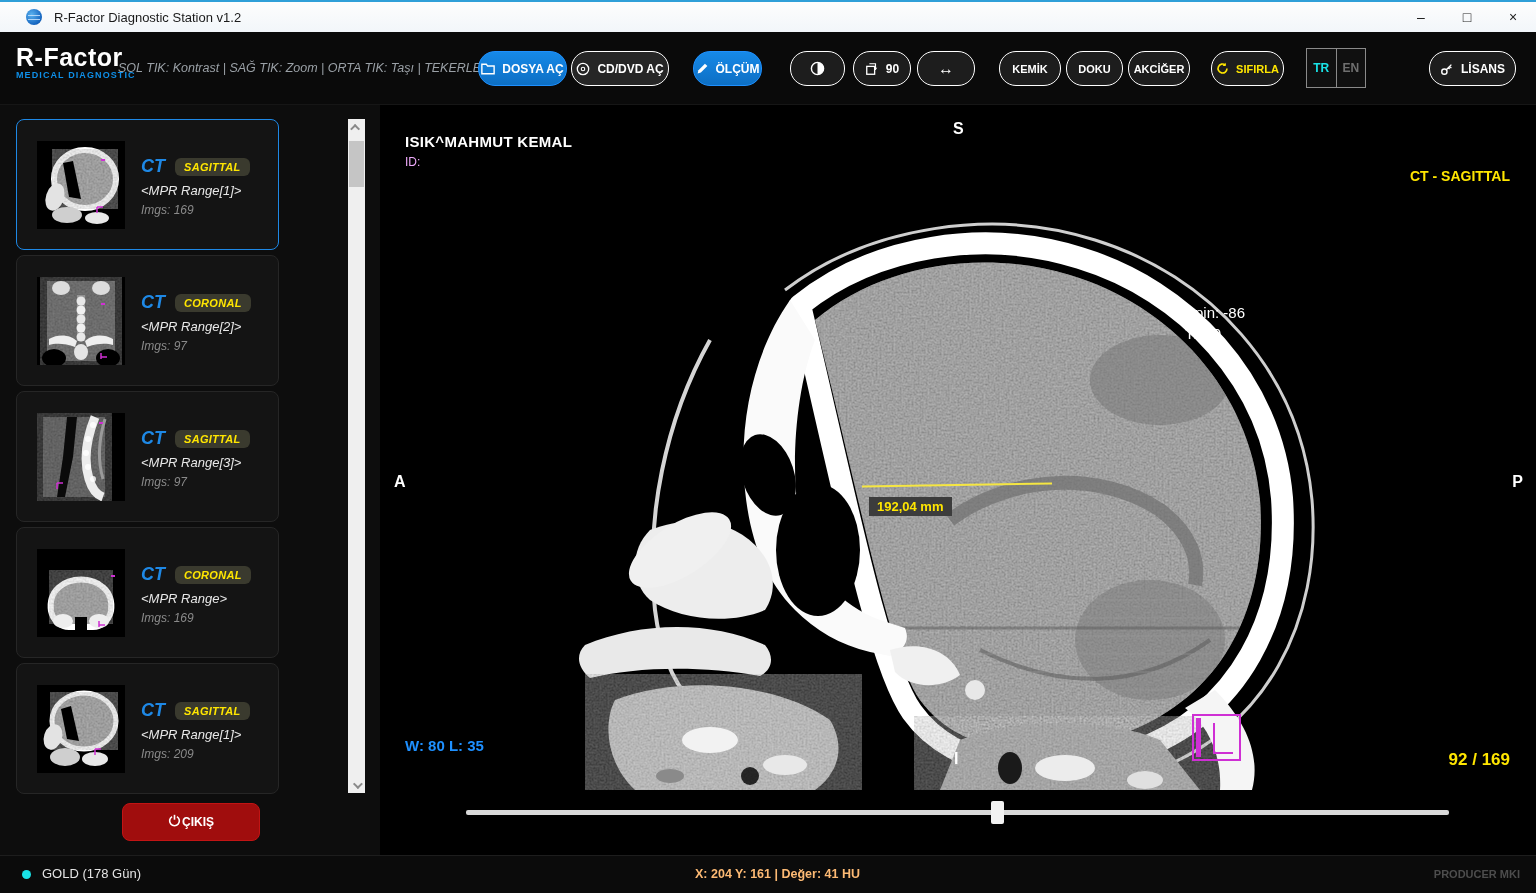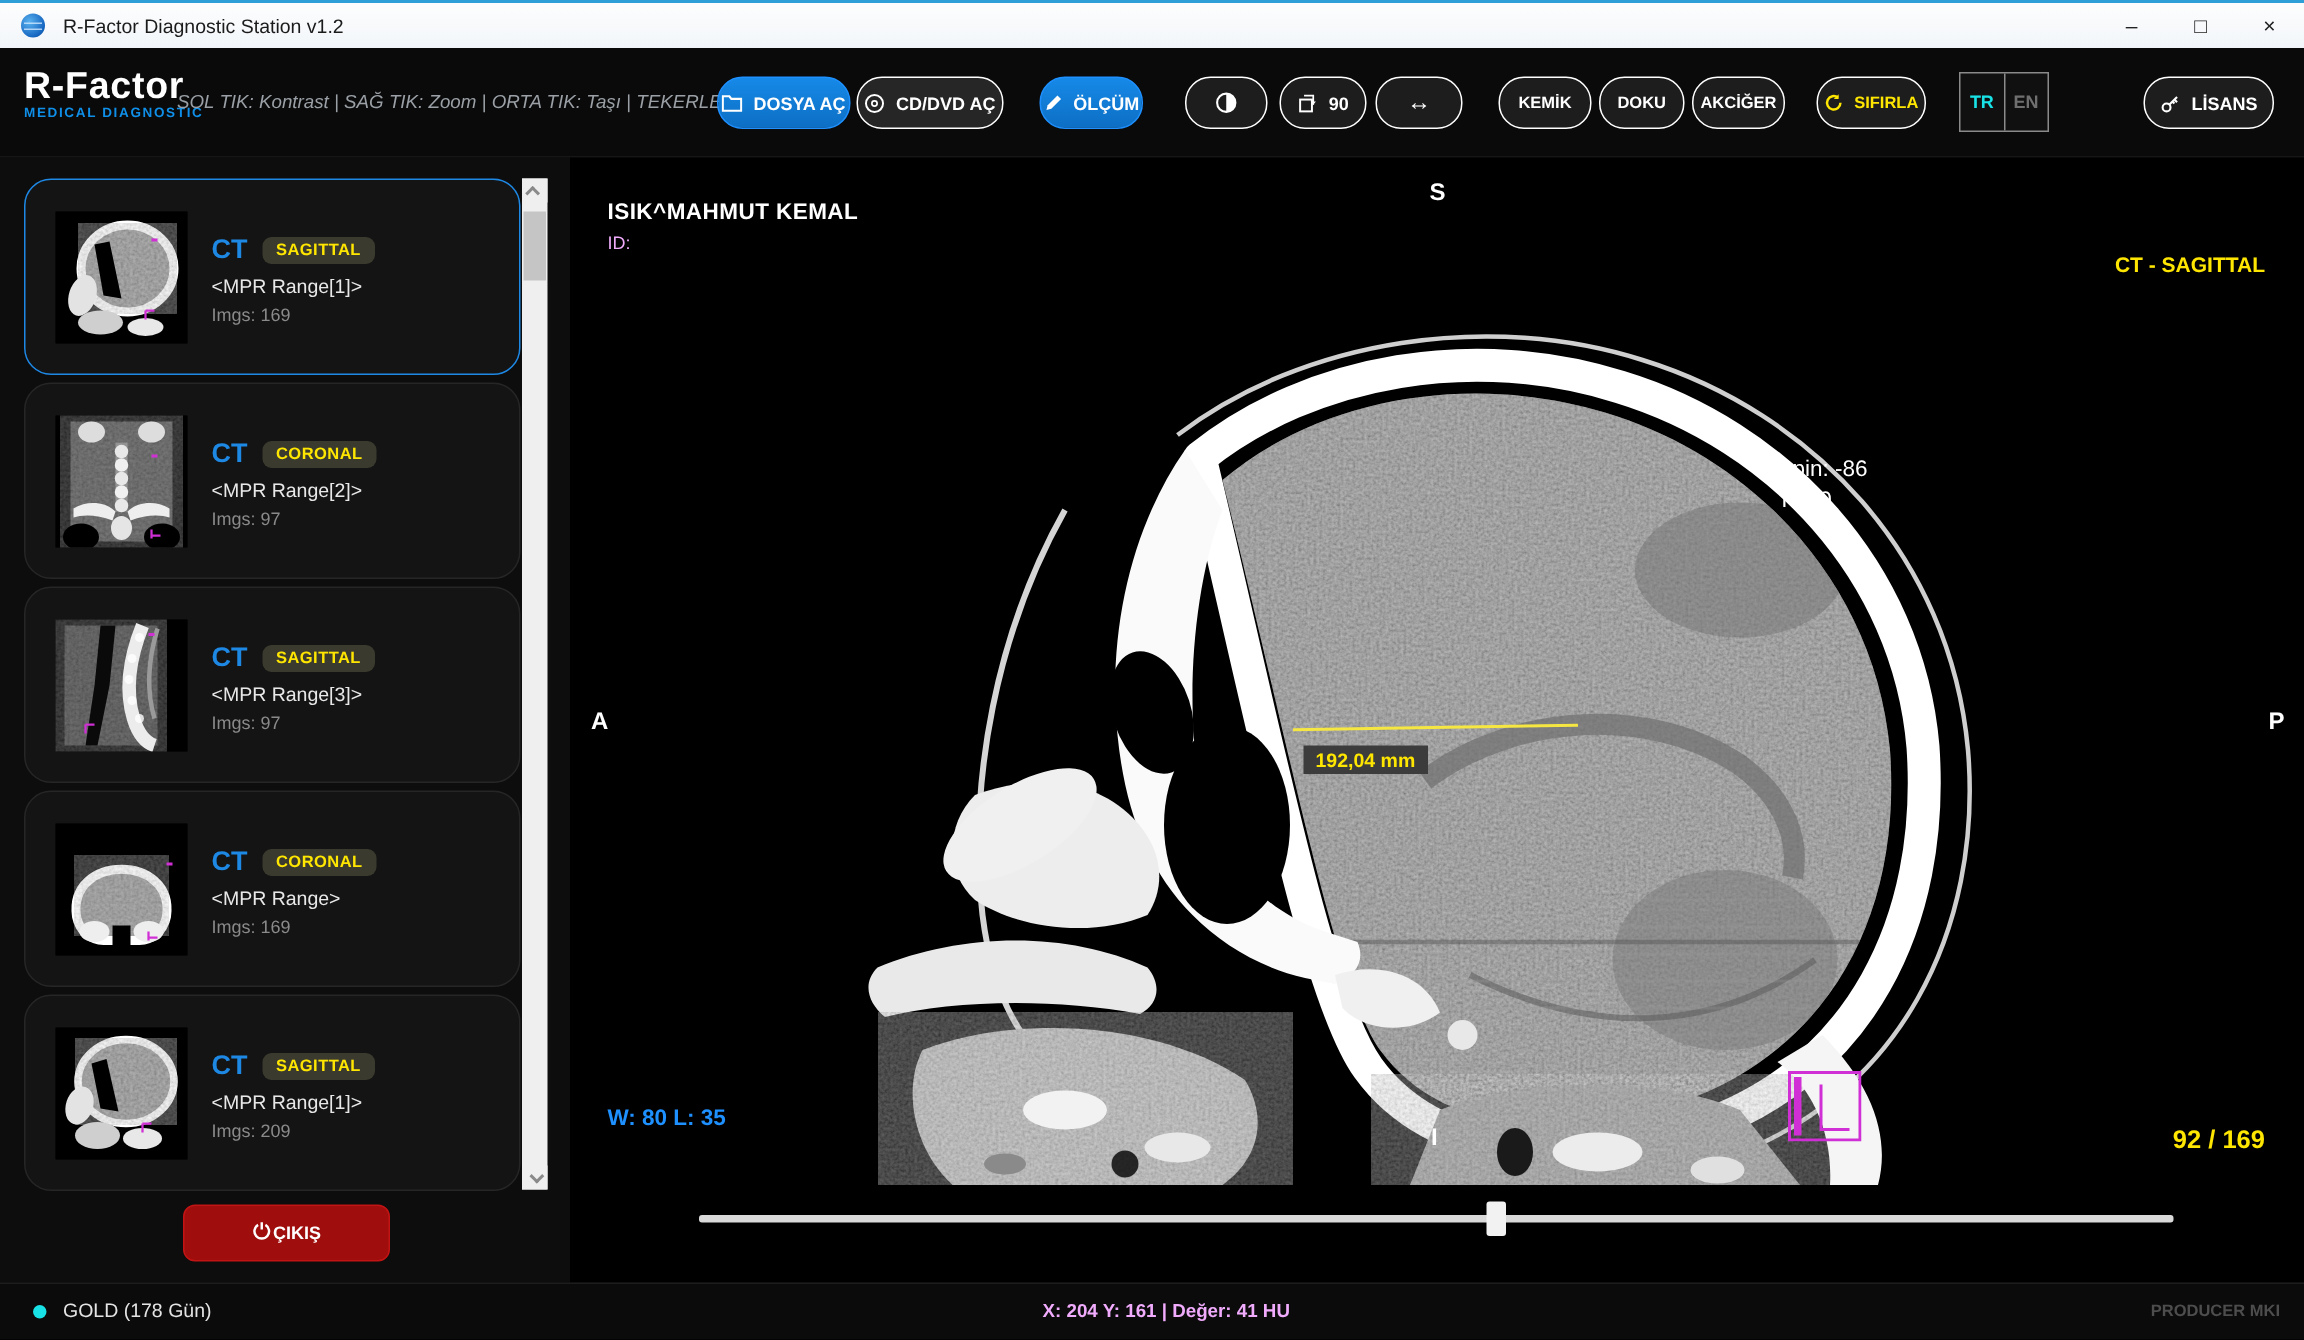--- a/index.html
+++ b/index.html
@@ -3,21 +3,21 @@
 <meta charset="utf-8">
 <style>
   * { margin:0; padding:0; box-sizing:border-box; }
   html,body { width:1536px; height:893px; background:#000; overflow:hidden;
     font-family:"Liberation Sans", sans-serif; }
   #app { position:relative; width:1536px; height:893px; background:#0a0a0a; }
 
   
   .titlebar { position:absolute; left:0; top:0; width:1536px; height:32px;
     background:linear-gradient(#fdfdfd,#f2f6fa); border-top:2px solid #2f9fd8;
-    display:flex; align-items:center; }
+    display:flex; align-items:center;padding-left:12px; }
   .titlebar .appicon { width:16px; height:16px; margin-left:14px; border-radius:50%;
     background:radial-gradient(circle at 35% 35%, #5ab2ef 0%, #1565c0 70%, #0d3f7a 100%);
     position:relative; }
   .titlebar .appicon::after { content:""; position:absolute; left:2px; top:6px; width:12px; height:3px;
     border-top:1px solid #cfe8ff; border-bottom:1px solid #cfe8ff; opacity:.8; }
   .titlebar .wtitle { margin-left:12px; font-size:13px; color:#1b1b1b; }
   .wbuttons { position:absolute; right:0; top:0; height:30px; display:flex; }
   .wbtn { width:46px; height:30px; display:flex; align-items:center; justify-content:center;
     font-size:14px; color:#222; cursor:default; }
 
@@ -37,22 +37,22 @@
   .yellowtxt { color:#ffe600; }
   .langbox { position:absolute; left:1306px; top:16px; width:60px; height:40px; border:1px solid #8a8a8a;
     display:flex; background:#101010; }
   .langcell { flex:1; display:flex; align-items:center; justify-content:center; font-size:12px;
     font-weight:bold; cursor:pointer; }
   .langcell.tr { color:#19e2e6; border-right:1px solid #8a8a8a; }
   .langcell.en { color:#6f6f6f; }
 
   
   .sidebar { position:absolute; left:0; top:105px; width:380px; height:750px; background:#0d0d0d; }
-  .series-card { position:absolute; left:16px; width:331px; height:131px; background:#141414;
-    border:1px solid #262626; border-radius:18px; cursor:pointer; }
+  .series-card { position:absolute; left:16px; width:263px; height:131px; background:#141414;
+    border:1px solid #262626; border-radius:8px; cursor:pointer;font-style:italic; }
   .series-card.selected { border:1.5px solid #1e88e5; }
   .series-card .thumb { position:absolute; left:20px; top:21px; width:88px; height:88px; background:#000; }
   .series-card .row1 { position:absolute; left:124px; top:36px; display:flex; align-items:center; gap:10px; }
   .series-card .modality { font-size:18px; font-weight:bold; color:#1e88e5; }
   .series-card .plane-badge { background:#3a3a2e; color:#ffe600; font-size:11px; font-weight:bold;
     padding:3px 9px; border-radius:6px; letter-spacing:.3px; }
   .series-card .range { position:absolute; left:124px; top:63px; font-size:13px; color:#e8e8e8; }
   .series-card .imgs { position:absolute; left:124px; top:83px; font-size:12px; color:#8a8a8a; }
   .exit-btn { position:absolute; left:122px; top:698px; width:138px; height:38px; background:#a00d0d;
     border:1px solid #c21414; border-radius:8px; color:#fff; font-weight:bold; font-size:12px;
@@ -90,21 +90,21 @@
     border-radius:2px; cursor:pointer; }
   .slider-thumb { position:absolute; left:611px; top:696px; width:13px; height:23px; background:#f2f2f2;
     border-radius:2px; cursor:grab; }
 
   
   .statusbar { position:absolute; left:0; top:855px; width:1536px; height:38px; background:#0b0b0b;
     border-top:1px solid #1d1d1d; }
   .lic { position:absolute; left:42px; top:10px; font-size:13px; color:#e4e4e4; }
   .licdot { position:absolute; left:22px; top:14px; width:9px; height:9px; border-radius:50%; background:#19e2e6; }
   .coords { position:absolute; left:0; top:11px; width:100%; text-align:center; font-size:12.5px;
-    font-weight:600; color:#f0abfc;padding-left:19px; }
+    font-weight:600; color:#fdba74;padding-left:19px; }
   .producer { position:absolute; right:16px; top:12px; font-size:11px; font-weight:bold; color:#4d4d4d; }
 </style>
 </head>
 <body>
 
 <div id="app">
 
   <div class="titlebar">
     <div class="appicon"></div>
     <div class="wtitle">R-Factor Diagnostic Station v1.2</div>

